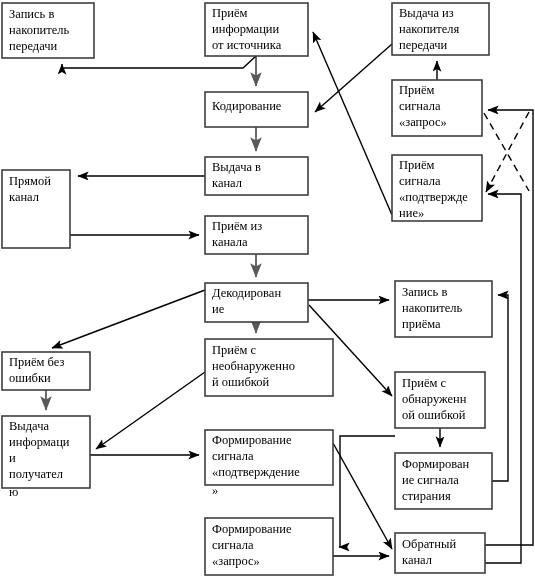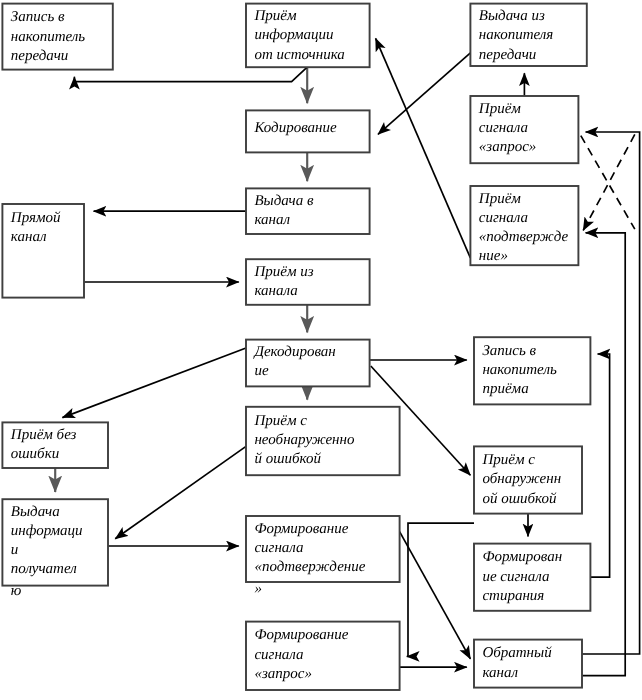--- a/index.html
+++ b/index.html
@@ -1,18 +1,18 @@
 <!DOCTYPE html>
 <html><head>
 <meta charset="utf-8">
 <style>
   html,body{margin:0;padding:0;background:#ffffff;}
   body{width:535px;height:583px;overflow:hidden;
        font-family:"Liberation Serif","DejaVu Serif",serif;}
-  #diagram{position:relative;width:535px;height:583px;font-style:italic;}
+  #diagram{position:relative;width:535px;height:583px;}
   svg{position:absolute;left:0;top:0;width:535px;height:583px;}
   .node-label{
       font-family:"Liberation Serif","DejaVu Serif",serif;
       font-size:12.5px;
       fill:#000000;
       dominant-baseline:hanging;
   }
   .box{fill:#ffffff;stroke:#3f3f3f;stroke-width:1.6;}
   .edge{stroke:#000000;stroke-width:1.4;fill:none;}
   .edge-gray{stroke:#595959;stroke-width:1.8;fill:none;}

